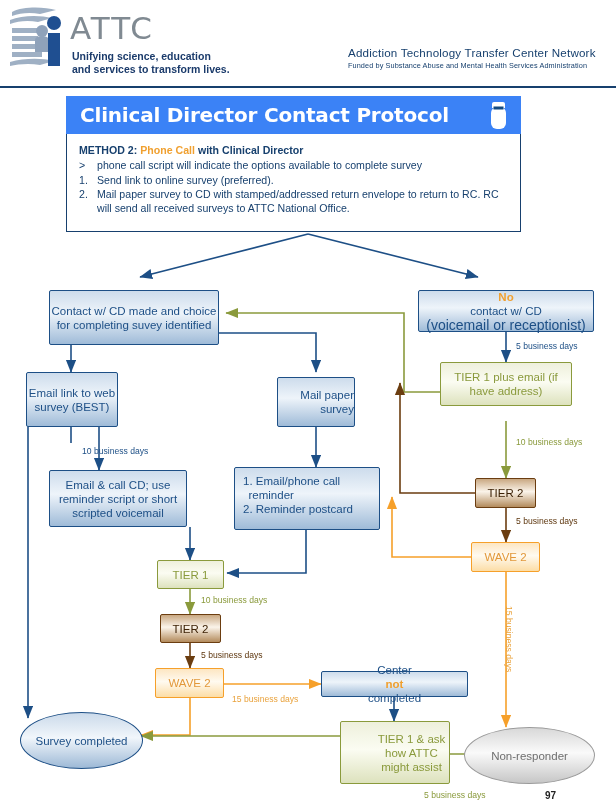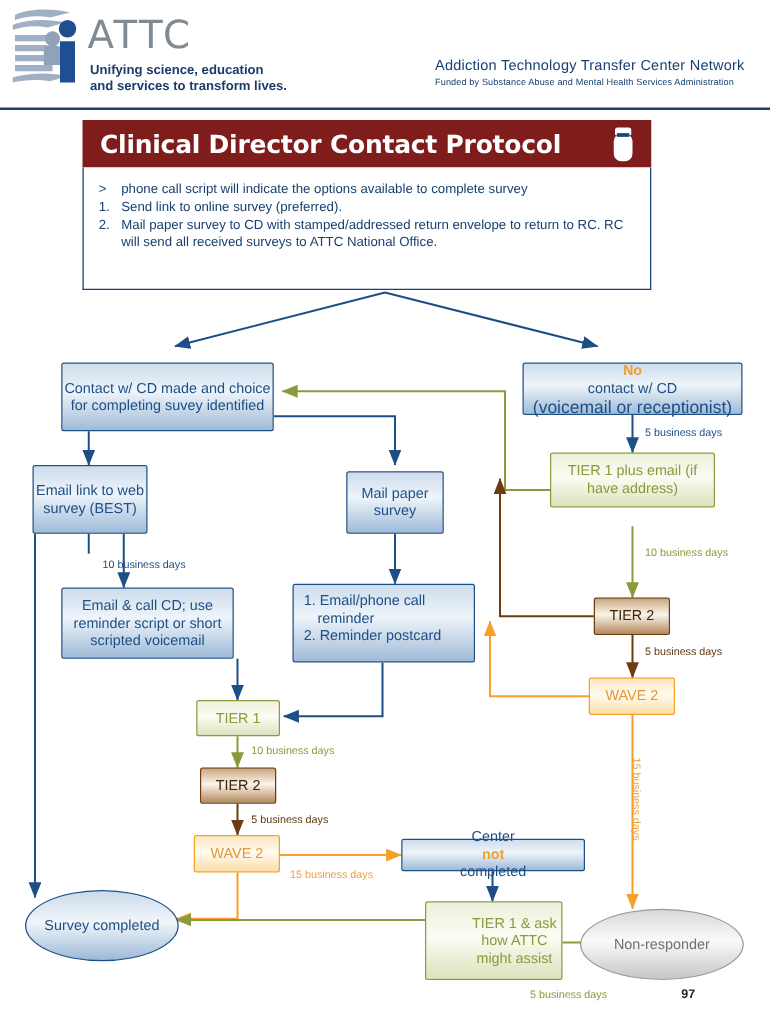--- a/index.html
+++ b/index.html
@@ -14,21 +14,21 @@
   .logo-attc{position:absolute;left:64px;top:6px;font-size:31px;letter-spacing:2px;
              color:#808a92;font-family:"DejaVu Sans",sans-serif;font-weight:400;}
   .logo-tag{position:absolute;left:66px;top:46px;font-size:10.5px;line-height:12.5px;
             color:#1b3b6b;font-weight:600;}
   #net-title{left:348px;top:46px;width:268px;}
   .net-l1{font-size:11.6px;color:#17406e;letter-spacing:.2px;}
   .net-l2{font-size:7.3px;color:#17406e;margin-top:2px;letter-spacing:.1px;}
   #head-rule{left:0;top:86px;width:616px;height:2px;background:#17406e;}
 
   
-  #title-banner{left:66px;top:96px;width:455px;height:38px;background:#7f1d1d;}
+  #title-banner{left:66px;top:96px;width:455px;height:38px;background:#3b82f6;}
   #title-text{position:absolute;left:14px;top:7px;font-size:20px;font-weight:bold;color:#fff;
               font-family:"DejaVu Sans",sans-serif;letter-spacing:-.2px;}
   #phone-icon{position:absolute;right:14px;top:5px;width:17px;height:29px;}
 
   
   #method-box{left:66px;top:134px;width:455px;height:98px;border:1.5px solid #17406e;
               border-top:none;background:#fff;padding:10px 12px 0 12px;}
   .m-head{font-size:10.6px;font-weight:bold;color:#17406e;margin-bottom:3px;}
   .m-head .hi{color:#f0a030;}
   .m-row{display:flex;font-size:10.6px;color:#17406e;line-height:13.6px;margin-top:1px;}
@@ -109,20 +109,21 @@
 <div class="abs" id="title-banner">
   <div id="title-text">Clinical Director Contact Protocol</div>
   <svg id="phone-icon" viewBox="0 0 17 29">
     <rect x="1" y="6" width="15" height="22" rx="6" fill="#fff"></rect>
     <path d="M4 1 h9 a2 2 0 0 1 2 2 v4 h-13 v-4 a2 2 0 0 1 2 -2 z" fill="#fff"></path>
     <rect x="3.5" y="5.5" width="10" height="3" fill="#134a80"></rect>
   </svg>
 </div>
 
 <div class="abs" id="method-box">
+  <div class="m-head"><span>METHOD 2: </span><span class="hi">Phone Call</span><span> with Clinical Director</span></div>
   <div class="m-row">
     <div class="m-num">&gt;</div>
     <div class="m-txt">phone call script will indicate the options available to complete survey</div>
   </div>
   <div class="m-row">
     <div class="m-num">1.</div>
     <div class="m-txt">Send link to online survey (preferred).</div>
   </div>
   <div class="m-row">
     <div class="m-num">2.</div>
@@ -201,29 +202,29 @@
 
 <div class="node blue" style="left:418px;top:290px;width:176px;height:42px;flex-direction:column;">
   <span><b class="hi-amber">No</b><span> contact w/ CD</span></span>
   <span style="font-size:14px;">(voicemail or receptionist)</span>
 </div>
 
 <div class="node blue" style="left:26px;top:372px;width:92px;height:55px;">
   <span>Email link to web survey (BEST)</span>
 </div>
 
-<div class="node blue" style="left:277px;top:377px;width:78px;height:50px;">
+<div class="node blue" style="left:277px;top:377px;width:78px;height:50px;text-align:right;">
   <span>Mail paper survey</span>
 </div>
 
 <div class="node blue" style="left:49px;top:470px;width:138px;height:57px;">
   <span>Email &amp; call CD; use reminder script or short scripted voicemail</span>
 </div>
 
-<div class="node blue blue-l" style="left:234px;top:467px;width:146px;height:63px;padding-left:8px;justify-content:flex-start;text-align:left;flex-direction:column;align-items:flex-start;padding-top:6px;">
+<div class="node blue blue-l" style="left:234px;top:467px;width:146px;height:63px;padding-left:8px;justify-content:flex-start;text-align:left;flex-direction:column;align-items:center;padding-top:6px;">
   <span style="text-align:left;">1. Email/phone call</span>
   <span style="text-align:left;padding-left:11px;">reminder</span>
   <span style="text-align:left;">2. Reminder postcard</span>
 </div>
 
 <div class="node olive" style="left:157px;top:560px;width:67px;height:29px;">
   <span>TIER 1</span>
 </div>
 
 <div class="node brown" style="left:160px;top:614px;width:61px;height:29px;">

